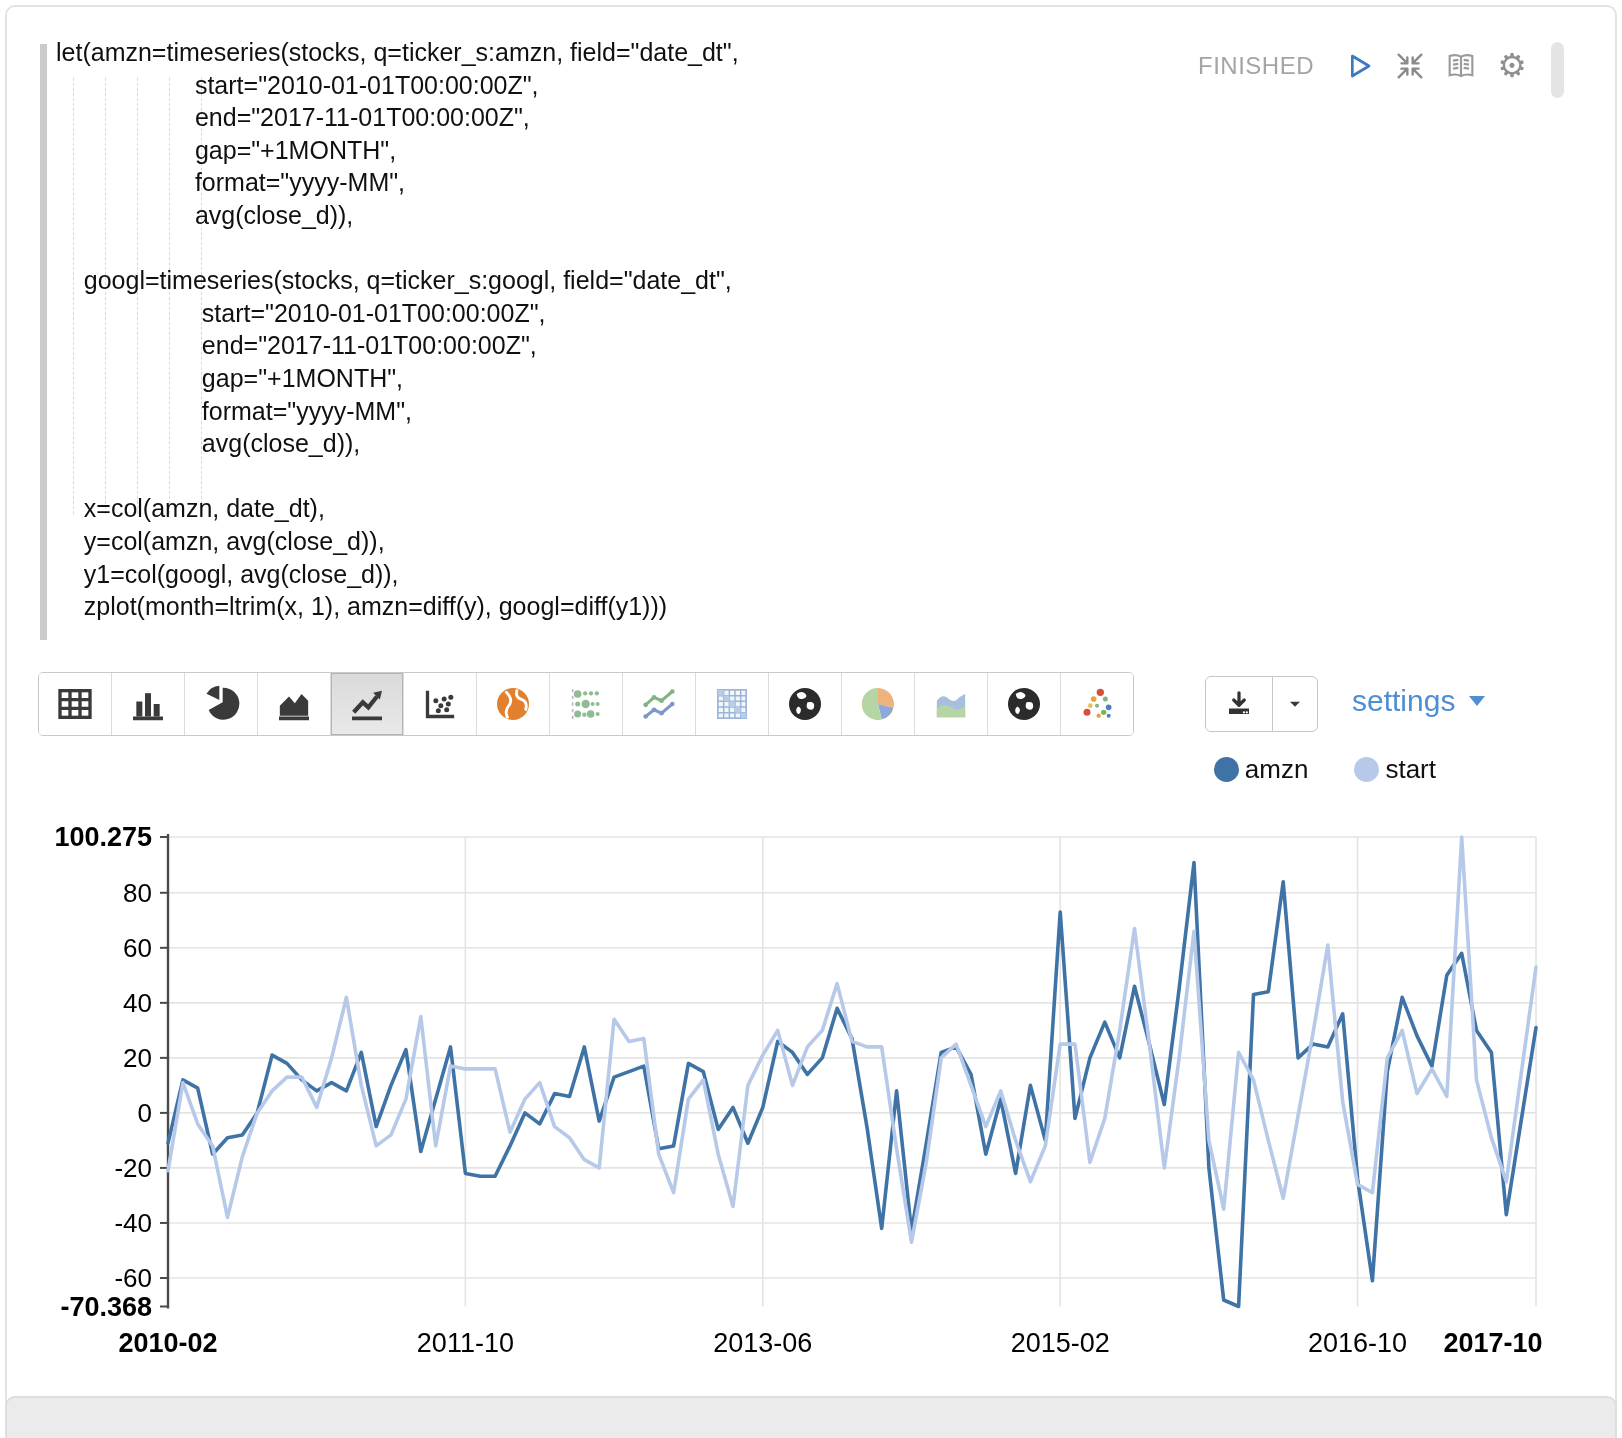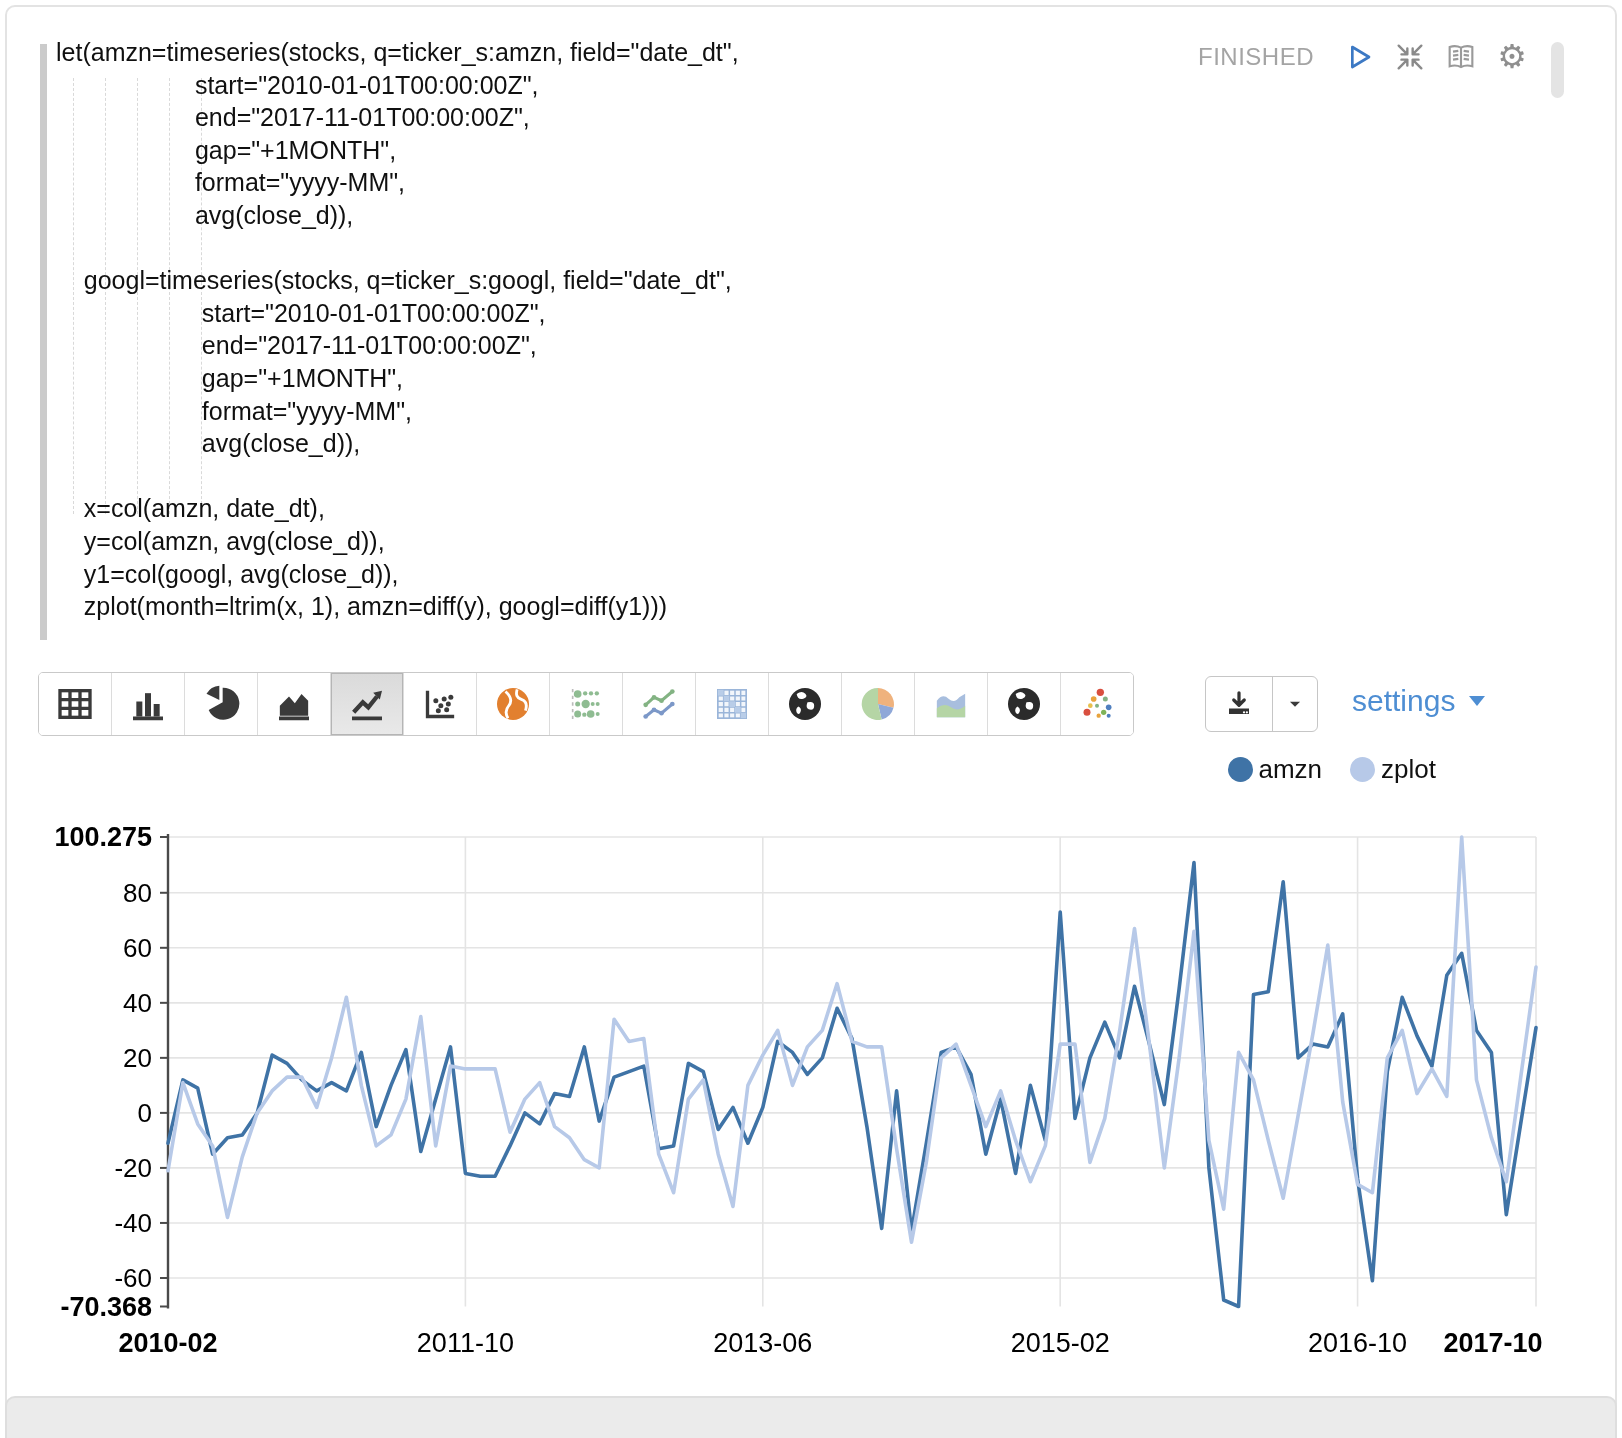--- a/index.html
+++ b/index.html
@@ -2,35 +2,35 @@
 <html><head>
 <meta charset="utf-8">
 <style>
   html,body{margin:0;padding:0;background:#fff;}
   body{width:1622px;height:1438px;position:relative;font-family:"Liberation Sans",sans-serif;overflow:hidden;}
   .card{position:absolute;left:5px;top:5px;width:1608px;height:1426px;border:2px solid #e3e3e3;border-radius:10px;background:#fff;}
   .editor-bar{position:absolute;left:40px;top:44px;width:7px;height:596px;background:#cbcbcb;}
   .indent-guide{position:absolute;top:78px;height:436px;width:0;border-left:1px dashed #d9d9d9;}
   pre.code{position:absolute;left:56px;top:36px;margin:0;font-family:Liberation Sans, sans-serif;
            font-size:25px;line-height:32.6px;color:#101010;}
-  .status-row{position:absolute;top:39px;right:92px;display:flex;align-items:center;gap:15px;}
+  .status-row{position:absolute;top:48px;right:92px;display:flex;align-items:center;gap:15px;}
   .status-text{color:#a4a4a4;font-size:24px;letter-spacing:0.5px;margin-right:12px;}
   .icon-btn{width:36px;height:36px;display:flex;align-items:center;justify-content:center;cursor:pointer;}
   .gear-glyph{font-size:33px;color:#8f8f8f;line-height:36px;font-family:"DejaVu Sans",sans-serif;}
   .scroll-thumb{position:absolute;left:1551px;top:42px;width:13px;height:56px;background:#e4e4e4;border-radius:7px;}
   .toolbar{position:absolute;left:38px;top:672px;height:62px;display:flex;border:1px solid #c9c9c9;border-radius:5px;background:#fff;overflow:hidden;}
   .tb-btn{width:72px;height:62px;display:flex;align-items:center;justify-content:center;border-right:1px solid #dcdcdc;background:#fff;cursor:pointer;}
   .tb-btn:last-child{border-right:none;}
   .tb-btn.selected{background:linear-gradient(#dadada,#e9e9e9);box-shadow:inset 0 0 0 1px #b5b5b5;}
   .tb-btn svg{width:40px;height:40px;}
   .dl-group{position:absolute;left:1205px;top:676px;height:54px;display:flex;border:1px solid #c6c6c6;border-radius:6px;overflow:hidden;background:#fff;}
   .dl-main{width:66px;display:flex;align-items:center;justify-content:center;border-right:1px solid #c6c6c6;cursor:pointer;}
   .dl-caret{width:44px;display:flex;align-items:center;justify-content:center;cursor:pointer;}
   .settings{position:absolute;left:1352px;top:684px;display:flex;align-items:center;gap:12px;color:#4e8ed3;font-size:30px;cursor:pointer;}
-  .legend{position:absolute;top:754px;right:186px;display:flex;gap:28px;font-size:26px;color:#111;}
+  .legend{position:absolute;top:754px;right:186px;display:flex;gap:46px;font-size:26px;color:#111;}
   .legend-item{display:flex;align-items:center;gap:6px;}
   .legend-dot{width:25px;height:25px;border-radius:50%;display:inline-block;}
   #chart-svg{position:absolute;left:0;top:740px;}
   .bottom-bar{position:absolute;left:5px;top:1396px;width:1608px;height:42px;background:#ebebeb;border:2px solid #dedede;border-bottom:none;border-radius:10px 10px 0 0;}
 </style>
 </head>
 <body>
 
 <div class="card"></div>
 
@@ -248,21 +248,21 @@
     </svg>
 </div>
 
 <div class="legend">
   <span class="legend-item">
     <span class="legend-dot" id="dot-0" style="background: rgb(63, 115, 166);"></span>
     <span>amzn</span>
   </span>
   <span class="legend-item">
     <span class="legend-dot" id="dot-1" style="background: rgb(183, 201, 232);"></span>
-    <span>zplot</span>
+    <span>start</span>
   </span>
 </div>
 
 <svg id="chart-svg" width="1622" height="640" viewBox="0 0 1622 640">
     <line x1="168" y1="97" x2="1536" y2="97" stroke="#e4e4e4" stroke-width="1.6"></line>
     <line x1="168" y1="152.78378544681001" x2="1536" y2="152.78378544681001" stroke="#e4e4e4" stroke-width="1.6"></line>
     <line x1="168" y1="207.8109474165363" x2="1536" y2="207.8109474165363" stroke="#e4e4e4" stroke-width="1.6"></line>
     <line x1="168" y1="262.83810938626254" x2="1536" y2="262.83810938626254" stroke="#e4e4e4" stroke-width="1.6"></line>
     <line x1="168" y1="317.86527135598885" x2="1536" y2="317.86527135598885" stroke="#e4e4e4" stroke-width="1.6"></line>
     <line x1="168" y1="372.8924333257151" x2="1536" y2="372.8924333257151" stroke="#e4e4e4" stroke-width="1.6"></line>

